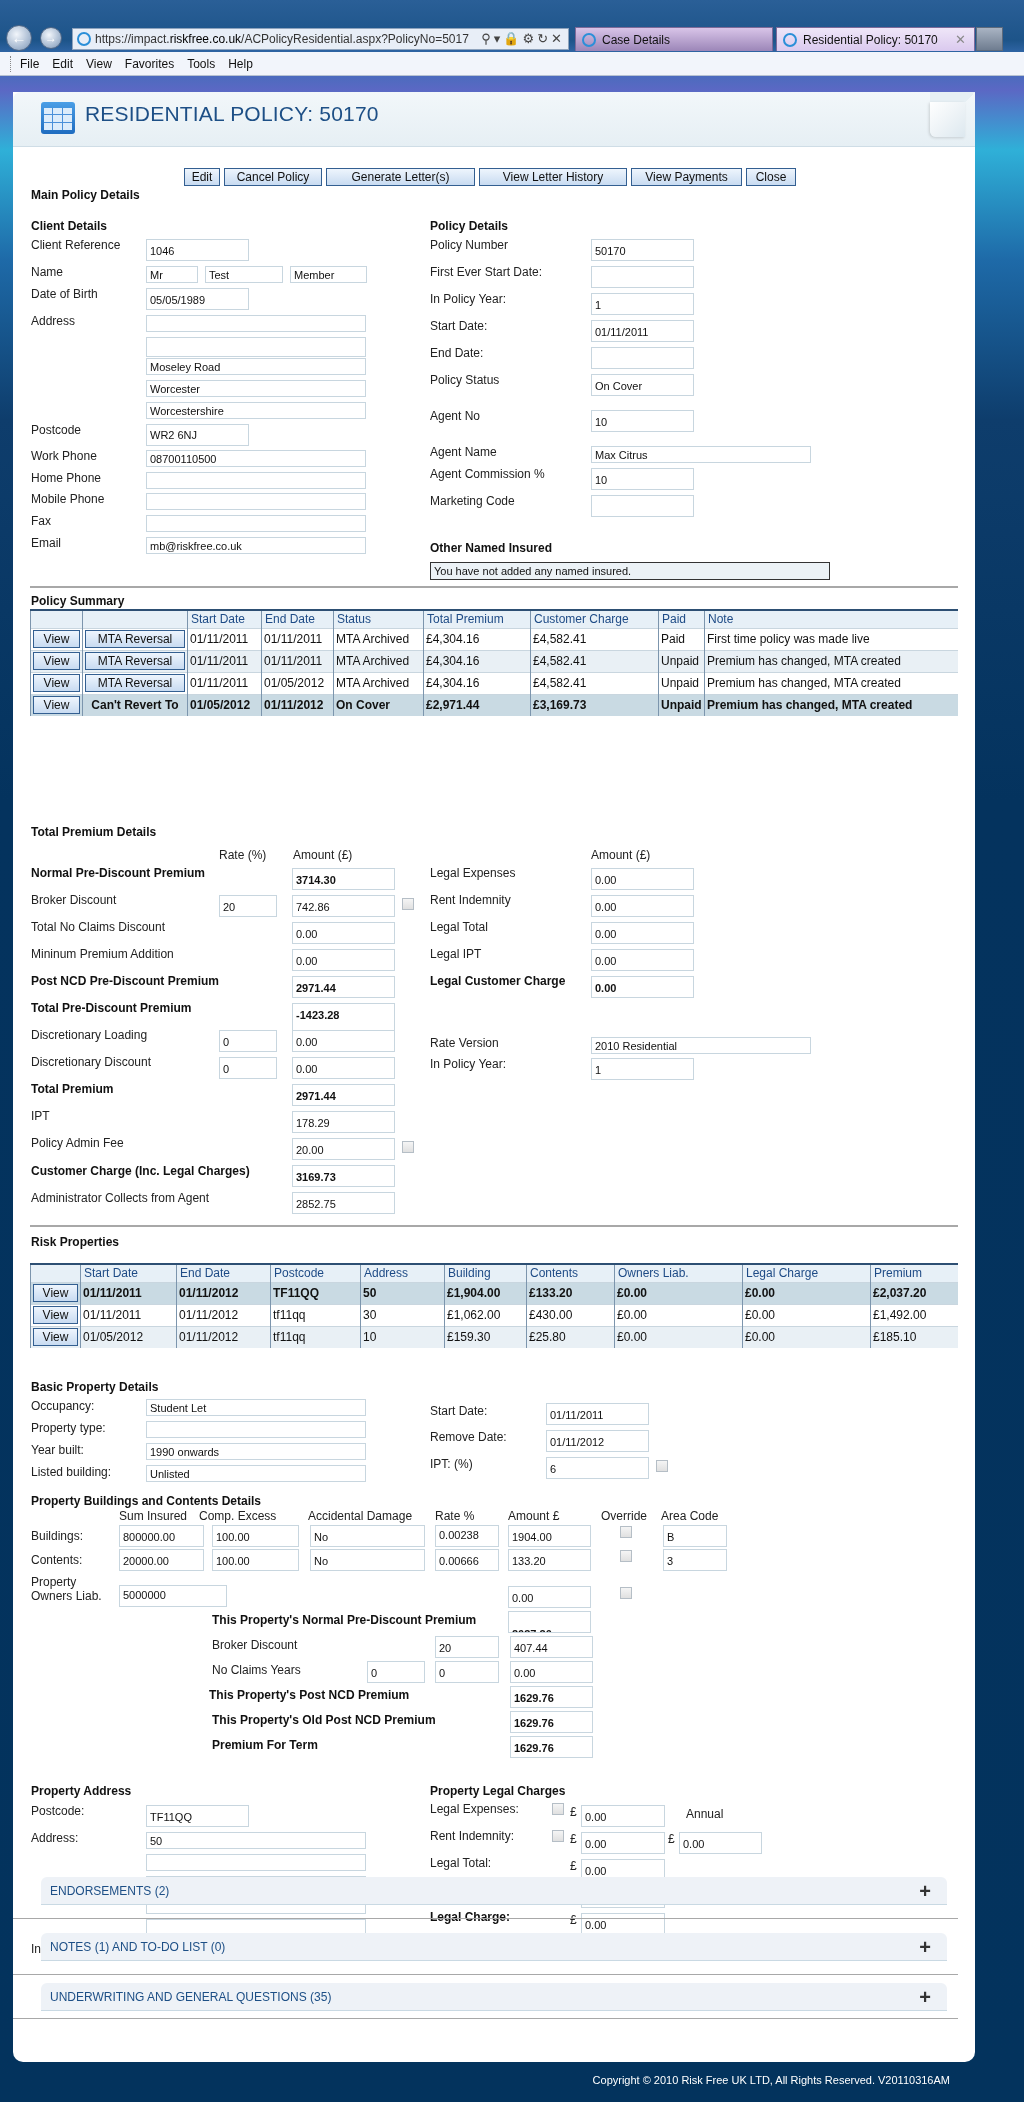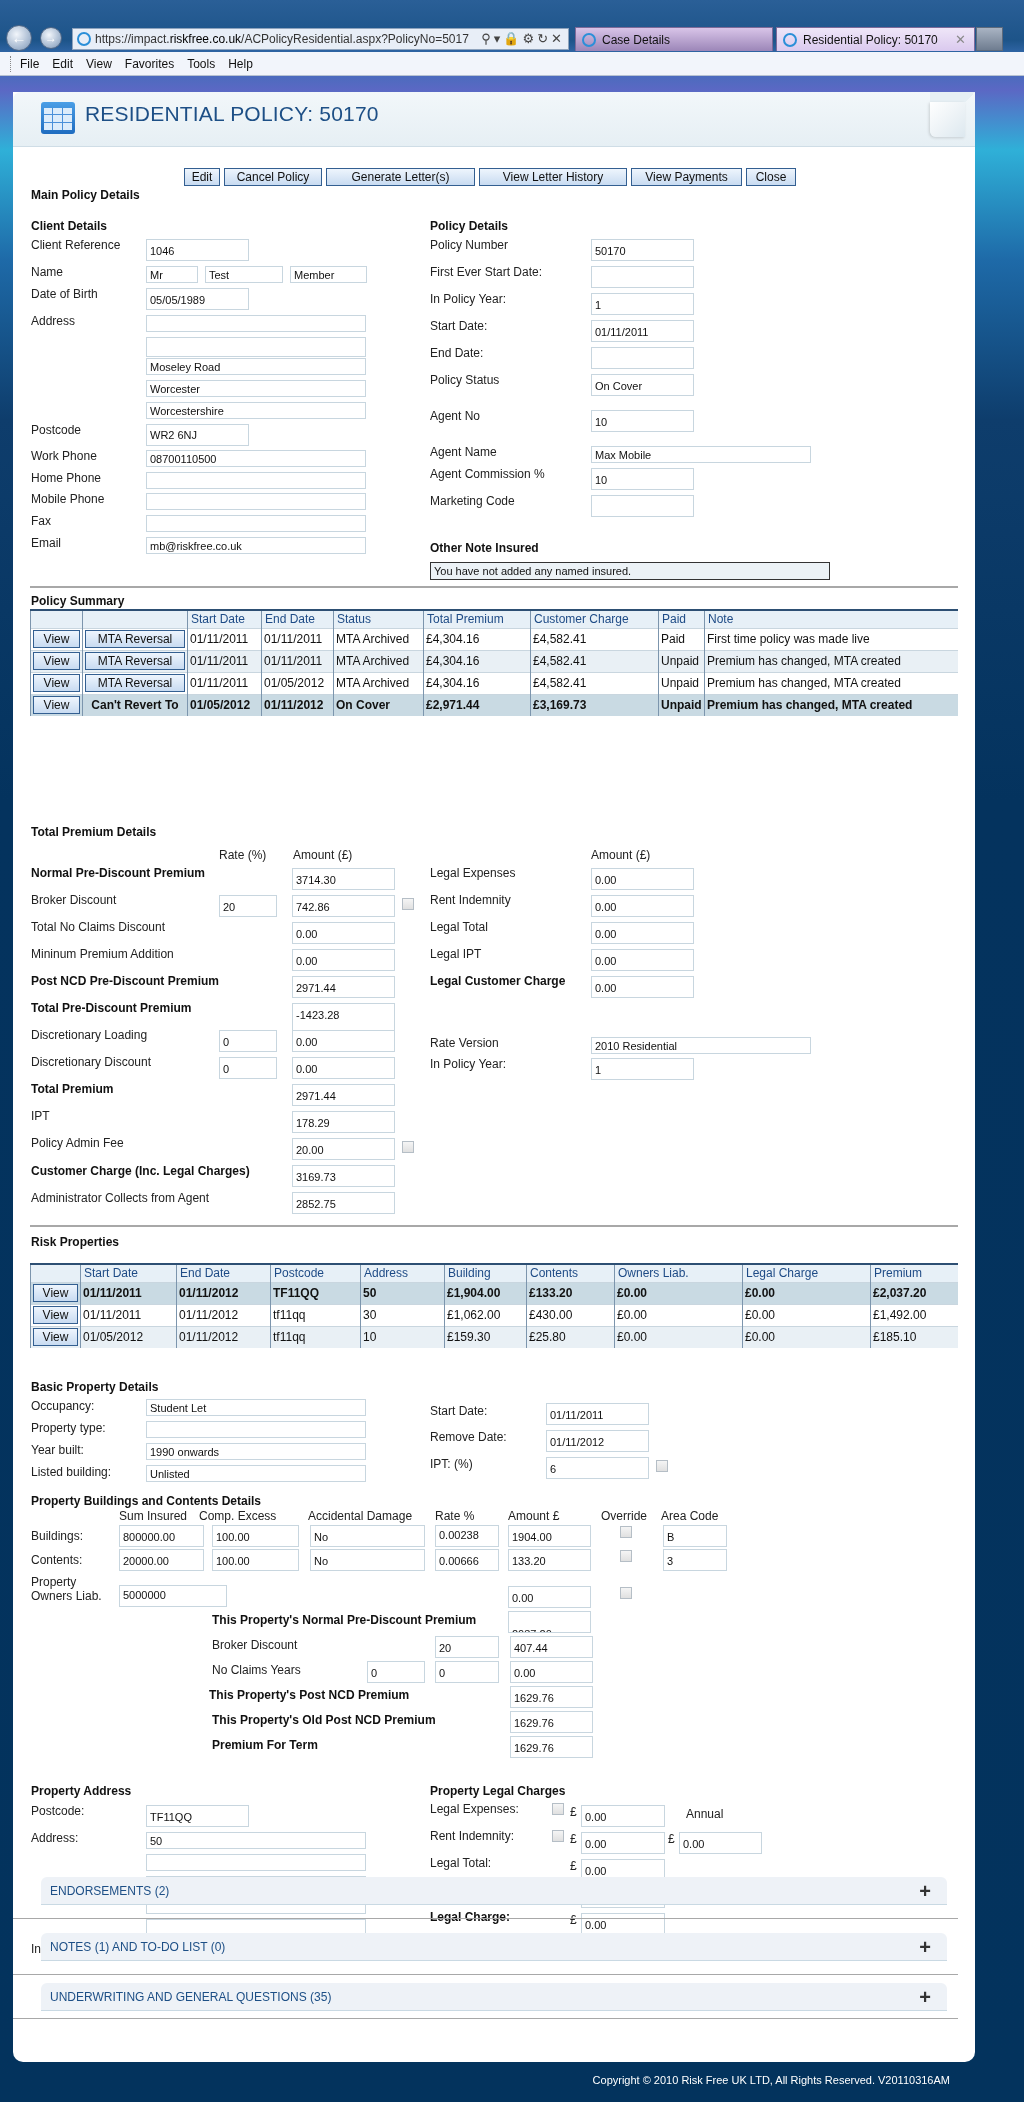--- a/index.html
+++ b/index.html
@@ -31,21 +31,21 @@
 .cal-grid{width:28px;height:22px;background:
  linear-gradient(90deg,transparent 8px,#4a90d9 8px,#4a90d9 9px,transparent 9px,transparent 18px,#4a90d9 18px,#4a90d9 19px,transparent 19px),
  linear-gradient(180deg,transparent 6px,#4a90d9 6px,#4a90d9 7px,transparent 7px,transparent 14px,#4a90d9 14px,#4a90d9 15px,transparent 15px),#dcecfb}
 .page-title{position:absolute;left:72px;top:10px;font-size:21px;color:#1d4f86;letter-spacing:0.2px}
 .btnrow{position:absolute;left:171px;top:76px;display:flex;gap:4px}
 .btn{height:18px;padding:0 6px;font-size:12px;color:#111;background:linear-gradient(#eef5fd,#c8dbf1);border:1px solid #335f91;display:flex;align-items:center;justify-content:center;font-family:"Liberation Sans",sans-serif;cursor:pointer}
 .h-bold{position:absolute;font-weight:bold;font-size:12px;color:#111}
 .lbl{position:absolute;font-size:12px;color:#222;white-space:nowrap}
 .lbl.b{font-weight:bold;color:#111}
 .in{position:absolute;height:19px;border:1px solid #c8d6df;background:#fff;font-size:11px;color:#111;padding:3px 3px 0 3px;white-space:nowrap;overflow:hidden;font-family:"Liberation Sans",sans-serif}
-.in.b{font-weight:normal}
+.in.b{font-weight:bold}
 .chk{position:absolute;width:12px;height:12px;border:1px solid #b5bec6;background:linear-gradient(#f5f5f5,#e0e0e0)}
 .hr{position:absolute;left:17px;width:928px;height:0;border-top:2px solid #a8a8a8}
 .namedbox{position:absolute;left:417px;top:470px;width:400px;height:18px;border:1px solid #333;background:#ecf2f6;font-size:11px;padding:2px 3px}
 
 table.grid{position:absolute;border-collapse:collapse;font-size:12px}
 table.grid th{background:#e7f0f7;color:#1e4b86;text-align:left;font-weight:normal;border-top:2px solid #2d4f73;border-left:1px solid #7c95ad;padding:1px 3px;height:18px;white-space:nowrap}
 table.grid td{border-left:1px solid #7c95ad;border-top:1px solid #c9d6df;padding:1px 2px;height:22px;white-space:nowrap}
 table.grid tr.alt td{background:#e9f0f5}
 table.grid tr.sel td{background:#c9dae3;font-weight:bold}
 table.grid td.btncell{padding:1px 2px}
@@ -146,26 +146,26 @@
   <div class="in" style="left:578px;top:201px;width:103px;height:22px;padding-top:5px">1</div>
   <div class="lbl" style="left:417px;top:227px">Start Date:</div>
   <div class="in" style="left:578px;top:228px;width:103px;height:22px;padding-top:5px">01/11/2011</div>
   <div class="lbl" style="left:417px;top:254px">End Date:</div>
   <div class="in" style="left:578px;top:255px;width:103px;height:22px"></div>
   <div class="lbl" style="left:417px;top:281px">Policy Status</div>
   <div class="in" style="left:578px;top:282px;width:103px;height:22px;padding-top:5px">On Cover</div>
   <div class="lbl" style="left:417px;top:317px">Agent No</div>
   <div class="in" style="left:578px;top:318px;width:103px;height:22px;padding-top:5px">10</div>
   <div class="lbl" style="left:417px;top:353px">Agent Name</div>
-  <div class="in" style="left:578px;top:354px;width:220px;height:17px;padding-top:2px">Max Mobile</div>
+  <div class="in" style="left:578px;top:354px;width:220px;height:17px;padding-top:2px">Max Citrus</div>
   <div class="lbl" style="left:417px;top:375px">Agent Commission %</div>
   <div class="in" style="left:578px;top:376px;width:103px;height:22px;padding-top:5px">10</div>
   <div class="lbl" style="left:417px;top:402px">Marketing Code</div>
   <div class="in" style="left:578px;top:403px;width:103px;height:22px"></div>
-  <div class="h-bold" style="left:417px;top:449px">Other Note Insured</div>
+  <div class="h-bold" style="left:417px;top:449px">Other Named Insured</div>
   <div class="namedbox">You have not added any named insured.</div>
 
   <div class="hr" style="top:494px"></div>
 
   <div class="h-bold" style="left:18px;top:502px;font-weight:bold">Policy Summary</div>
   <table class="grid" style="left:17px;top:517px;width:928px">
     <tbody>
         <tr>
       <th style="width:52px"></th>
       <th style="width:104px"></th>

